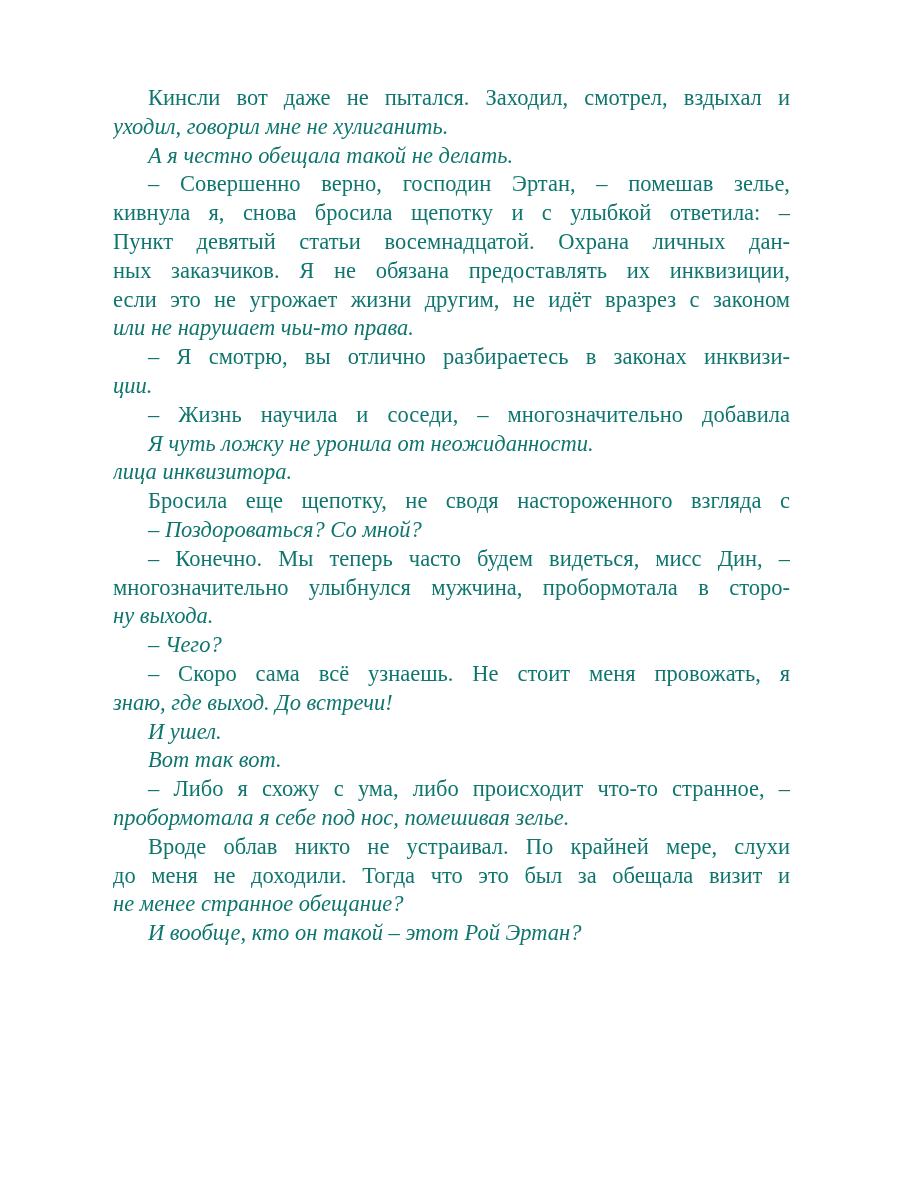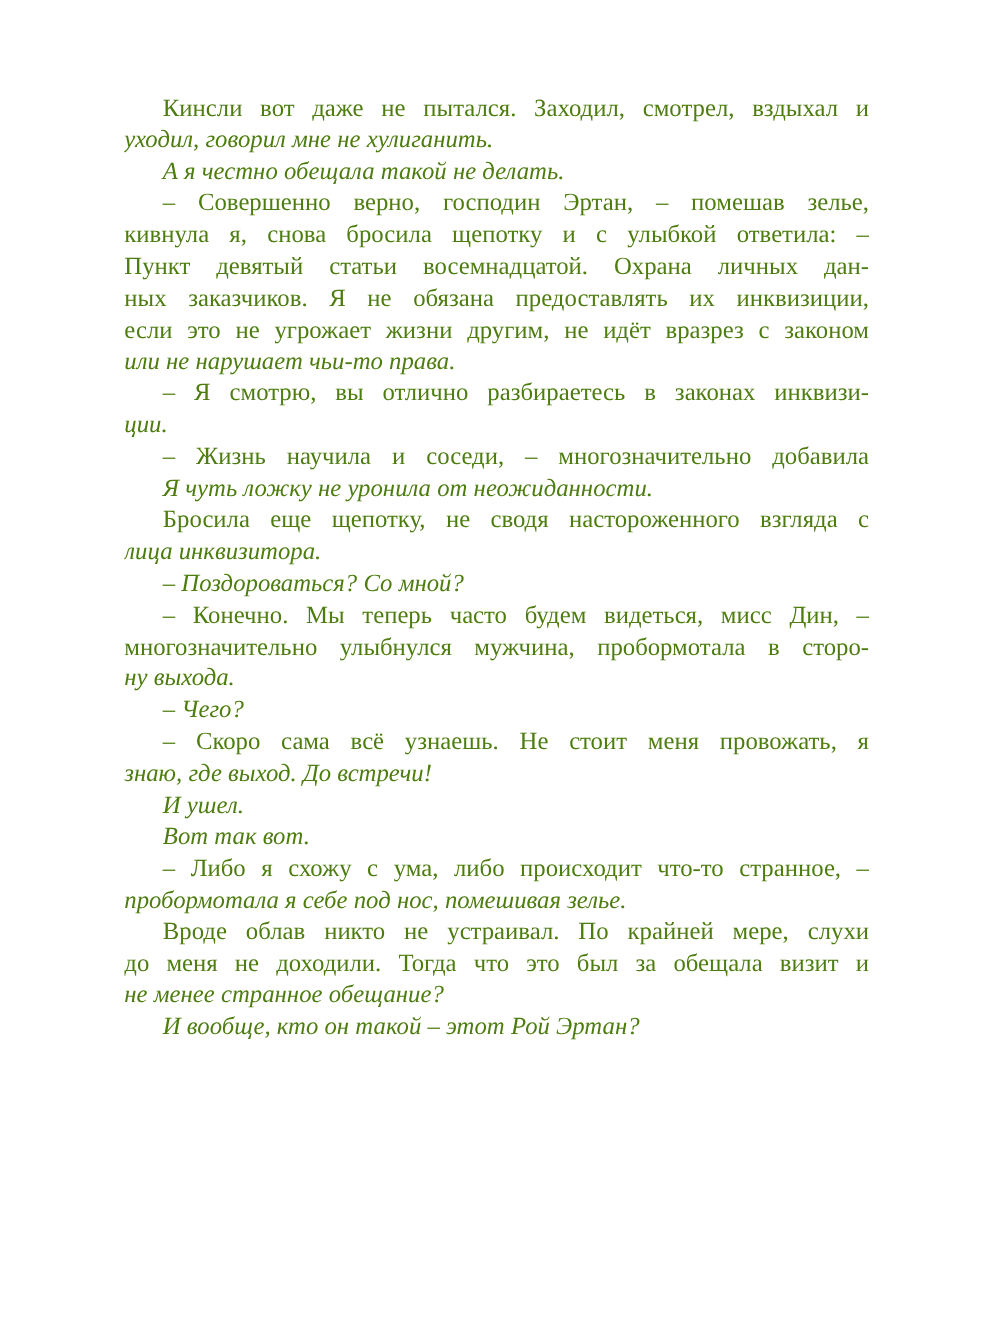--- a/index.html
+++ b/index.html
@@ -40,36 +40,36 @@
     font-style: italic;
   }
   .text-line.first {
     text-indent: 35px;
   }
 </style>
 </head>
 <body>
 
 <div class="book-page" style="background: rgb(255, 255, 255);">
-  <div class="text-column" style="color: #4d7c0f;">
+  <div class="text-column" style="color: #0f766e;">
       <div class="text-line first">Кинсли вот даже не пытался. Заходил, смотрел, вздыхал и</div>
       <div class="text-line last">уходил, говорил мне не хулиганить.</div>
       <div class="text-line first last">А я честно обещала такой не делать.</div>
       <div class="text-line first">– Совершенно верно, господин Эртан, – помешав зелье,</div>
       <div class="text-line">кивнула я, снова бросила щепотку и с улыбкой ответила: –</div>
       <div class="text-line">Пункт девятый статьи восемнадцатой. Охрана личных дан-</div>
       <div class="text-line">ных заказчиков. Я не обязана предоставлять их инквизиции,</div>
       <div class="text-line">если это не угрожает жизни другим, не идёт вразрез с законом</div>
       <div class="text-line last">или не нарушает чьи-то права.</div>
       <div class="text-line first">– Я смотрю, вы отлично разбираетесь в законах инквизи-</div>
       <div class="text-line last">ции.</div>
       <div class="text-line first">– Жизнь научила и соседи, – многозначительно добавила</div>
       <div class="text-line first last">Я чуть ложку не уронила от неожиданности.</div>
+      <div class="text-line last">лица инквизитора.</div>
       <div class="text-line first">Бросила еще щепотку, не сводя настороженного взгляда с</div>
-      <div class="text-line last">лица инквизитора.</div>
       <div class="text-line first last">– Поздороваться? Со мной?</div>
       <div class="text-line first">– Конечно. Мы теперь часто будем видеться, мисс Дин, –</div>
       <div class="text-line">многозначительно улыбнулся мужчина, пробормотала в сторо-</div>
       <div class="text-line last">ну выхода.</div>
       <div class="text-line first last">– Чего?</div>
       <div class="text-line first">– Скоро сама всё узнаешь. Не стоит меня провожать, я</div>
       <div class="text-line last">знаю, где выход. До встречи!</div>
       <div class="text-line first last">И ушел.</div>
       <div class="text-line first last">Вот так вот.</div>
       <div class="text-line first">– Либо я схожу с ума, либо происходит что-то странное, –</div>

